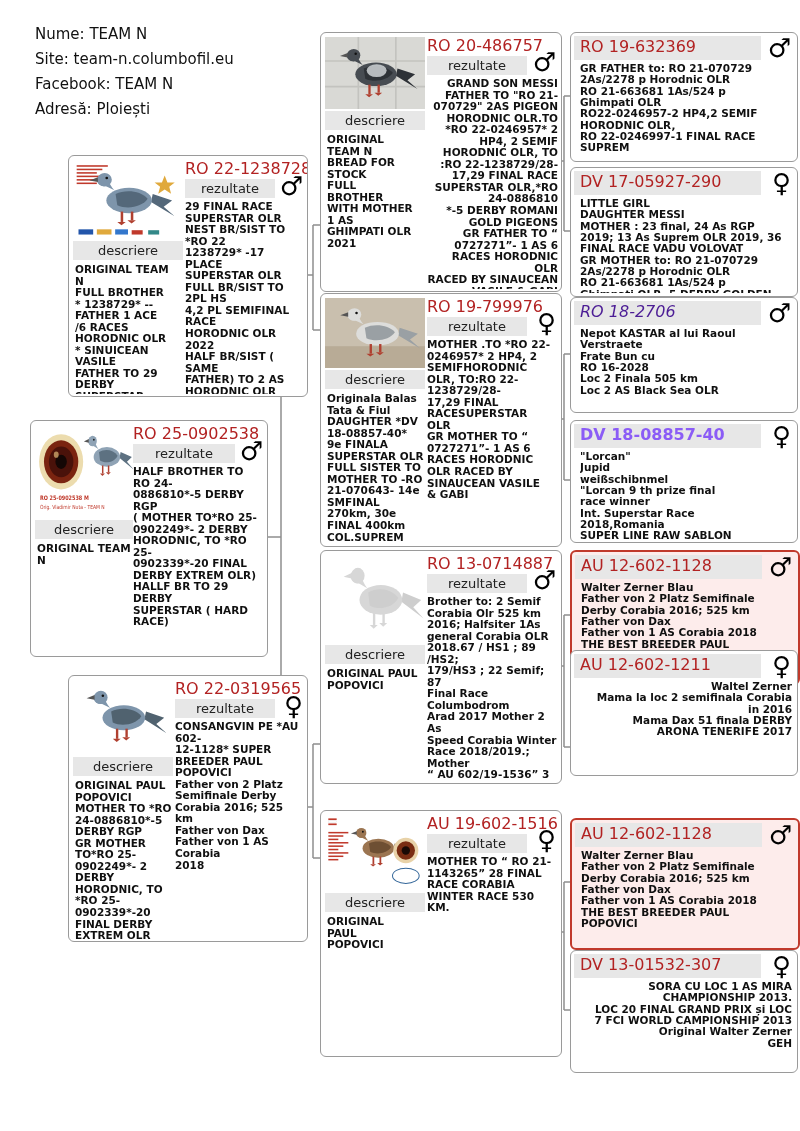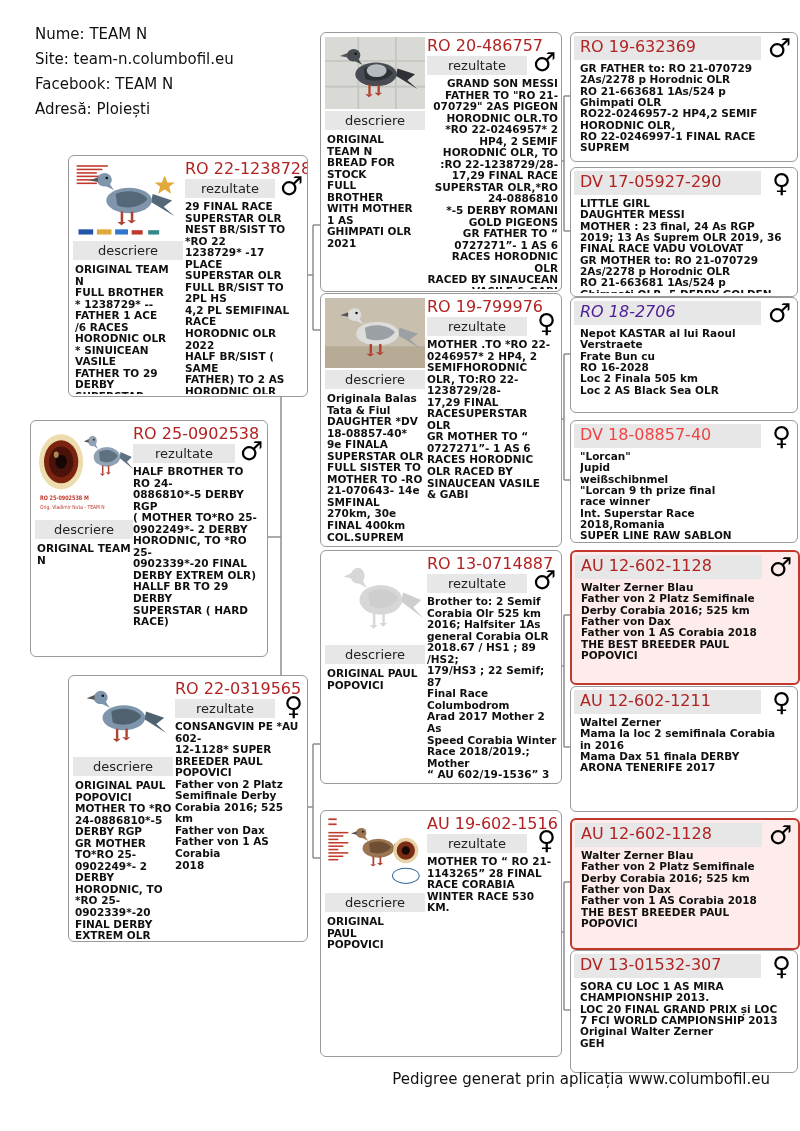--- a/index.html
+++ b/index.html
@@ -445,21 +445,21 @@
     <div class="rbody">Nepot KASTAR al lui Raoul
 Verstraete
 Frate Bun cu
 RO 16-2028
 Loc 2 Finala 505 km
 Loc 2 AS Black Sea OLR</div>
   </div>
 
   <div class="pbox" style="left:570px;top:420px;width:226px;height:121px;">
     <div class="rtitle-bar" style="background: rgb(231, 231, 231);"></div>
-    <div class="rtitle" style="color: #ef4444;">DV 18-08857-40</div>
+    <div class="rtitle" style="color: #8b5cf6; font-weight: bold;">DV 18-08857-40</div>
     <span class="sex" style="right:6px;top:2px;">♀</span>
     <div class="rbody">"Lorcan"
 Jupid
 weißschibnmel
 "Lorcan 9 th prize final
 race winner
 Int. Superstar Race
 2018,Romania
 SUPER LINE RAW SABLON</div>
   </div>
@@ -470,21 +470,21 @@
     <span class="sex" style="right:6px;top:2px;">♂</span>
     <div class="rbody">Walter Zerner Blau
 Father von 2 Platz Semifinale
 Derby Corabia 2016; 525 km
 Father von Dax
 Father von 1 AS Corabia 2018
 THE BEST BREEDER PAUL
 POPOVICI</div>
   </div>
 
-  <div class="pbox" style="left:570px;top:686px;width:226px;height:124px;">
+  <div class="pbox" style="left:570px;top:650px;width:226px;height:124px;text-align:right;">
     <div class="rtitle-bar" style="background: rgb(231, 231, 231);"></div>
     <div class="rtitle" style="color: rgb(178, 34, 34);">AU 12-602-1211</div>
     <span class="sex" style="right:6px;top:2px;">♀</span>
     <div class="rbody">Waltel Zerner
 Mama la loc 2 semifinala Corabia
 in 2016
 Mama Dax 51 finala DERBY
 ARONA TENERIFE 2017</div>
   </div>
 
@@ -494,27 +494,26 @@
     <span class="sex" style="right:6px;top:2px;">♂</span>
     <div class="rbody">Walter Zerner Blau
 Father von 2 Platz Semifinale
 Derby Corabia 2016; 525 km
 Father von Dax
 Father von 1 AS Corabia 2018
 THE BEST BREEDER PAUL
 POPOVICI</div>
   </div>
 
-  <div class="pbox" style="left:570px;top:950px;width:226px;height:121px;">
+  <div class="pbox" style="left:570px;top:950px;width:226px;height:121px;text-align:right;">
     <div class="rtitle-bar" style="background: rgb(231, 231, 231);"></div>
     <div class="rtitle" style="color: rgb(178, 34, 34);">DV 13-01532-307</div>
     <span class="sex" style="right:6px;top:2px;">♀</span>
     <div class="rbody">SORA CU LOC 1 AS MIRA
 CHAMPIONSHIP 2013.
 LOC 20 FINAL GRAND PRIX și LOC
 7 FCI WORLD CAMPIONSHIP 2013
 Original Walter Zerner
 GEH</div>
   </div>
 
-  <div class="footer">Pedigree generat prin aplicația www.columbofil.eu</div>
 
 </div>
 
 </body></html>

